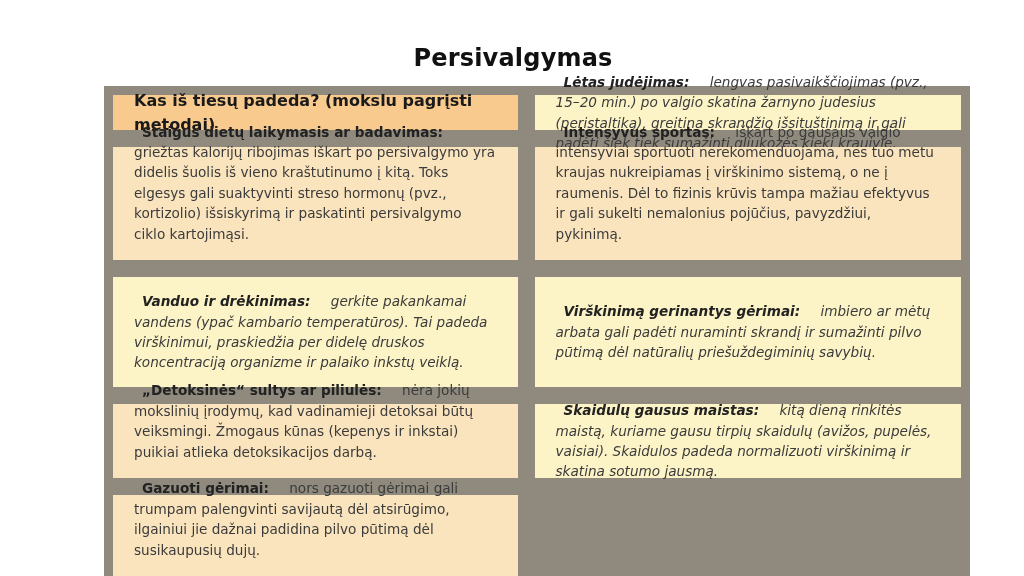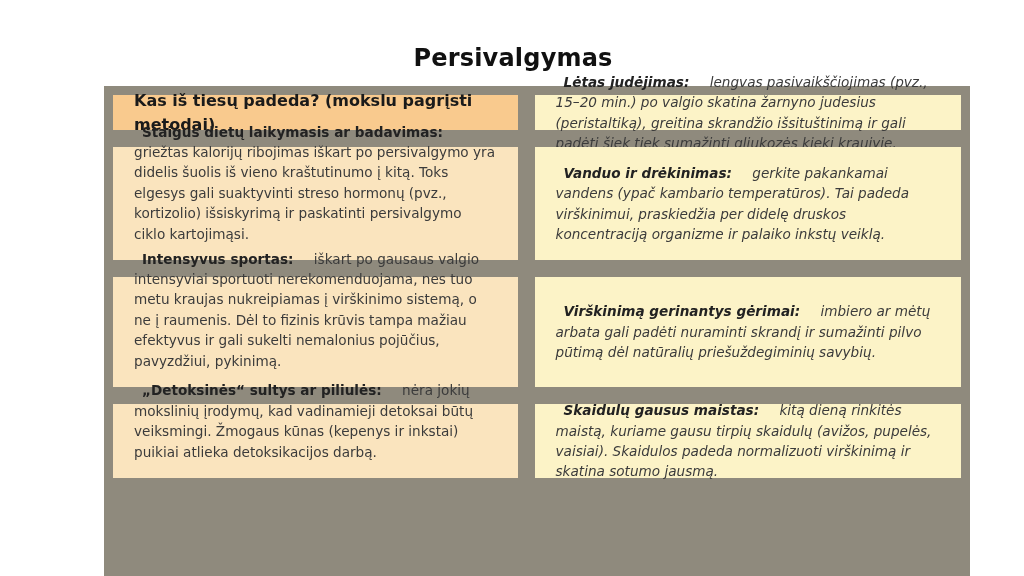--- a/index.html
+++ b/index.html
@@ -73,30 +73,33 @@
     <span>Kas iš tiesų padeda? (mokslu pagrįsti metodai)</span>
   </div>
 
   <div class="cell left">
     <p><span class="term">Lėtas judėjimas:</span><span> lengvas pasivaikščiojimas (pvz., 15–20 min.) po valgio skatina žarnyno judesius (peristaltiką), greitina skrandžio išsituštinimą ir gali padėti šiek tiek sumažinti gliukozės kiekį kraujyje.</span></p>
   </div>
   <div class="cell right">
     <p><span class="term">Staigus dietų laikymasis ar badavimas:</span><span> griežtas kalorijų ribojimas iškart po persivalgymo yra didelis šuolis iš vieno kraštutinumo į kitą. Toks elgesys gali suaktyvinti streso hormonų (pvz., kortizolio) išsiskyrimą ir paskatinti persivalgymo ciklo kartojimąsi.</span></p>
   </div>
 
+  <div class="cell right">
+    <p><span class="term">Intensyvus sportas:</span><span> iškart po gausaus valgio intensyviai sportuoti nerekomenduojama, nes tuo metu kraujas nukreipiamas į virškinimo sistemą, o ne į raumenis. Dėl to fizinis krūvis tampa mažiau efektyvus ir gali sukelti nemalonius pojūčius, pavyzdžiui, pykinimą.</span></p>
+  </div>
   <div class="cell left">
     <p><span class="term">Vanduo ir drėkinimas:</span><span> gerkite pakankamai vandens (ypač kambario temperatūros). Tai padeda virškinimui, praskiedžia per didelę druskos koncentraciją organizme ir palaiko inkstų veiklą.</span></p>
-  </div>
-  <div class="cell right">
-    <p><span class="term">Intensyvus sportas:</span><span> iškart po gausaus valgio intensyviai sportuoti nerekomenduojama, nes tuo metu kraujas nukreipiamas į virškinimo sistemą, o ne į raumenis. Dėl to fizinis krūvis tampa mažiau efektyvus ir gali sukelti nemalonius pojūčius, pavyzdžiui, pykinimą.</span></p>
   </div>
 
   <div class="cell left">
     <p><span class="term">Virškinimą gerinantys gėrimai:</span><span> imbiero ar mėtų arbata gali padėti nuraminti skrandį ir sumažinti pilvo pūtimą dėl natūralių priešuždegiminių savybių.</span></p>
   </div>
   <div class="cell right">
     <p><span class="term">„Detoksinės“ sultys ar piliulės:</span><span> nėra jokių mokslinių įrodymų, kad vadinamieji detoksai būtų veiksmingi. Žmogaus kūnas (kepenys ir inkstai) puikiai atlieka detoksikacijos darbą.</span></p>
   </div>
 
   <div class="cell left">
     <p><span class="term">Skaidulų gausus maistas:</span><span> kitą dieną rinkitės maistą, kuriame gausu tirpių skaidulų (avižos, pupelės, vaisiai). Skaidulos padeda normalizuoti virškinimą ir skatina sotumo jausmą.</span></p>
   </div>
+  <div class="cell right">
+    <p><span class="term">Gazuoti gėrimai:</span><span> nors gazuoti gėrimai gali trumpam palengvinti savijautą dėl atsirūgimo, ilgainiui jie dažnai padidina pilvo pūtimą dėl susikaupusių dujų.</span></p>
+  </div>
 </div>
 
 </body></html>

